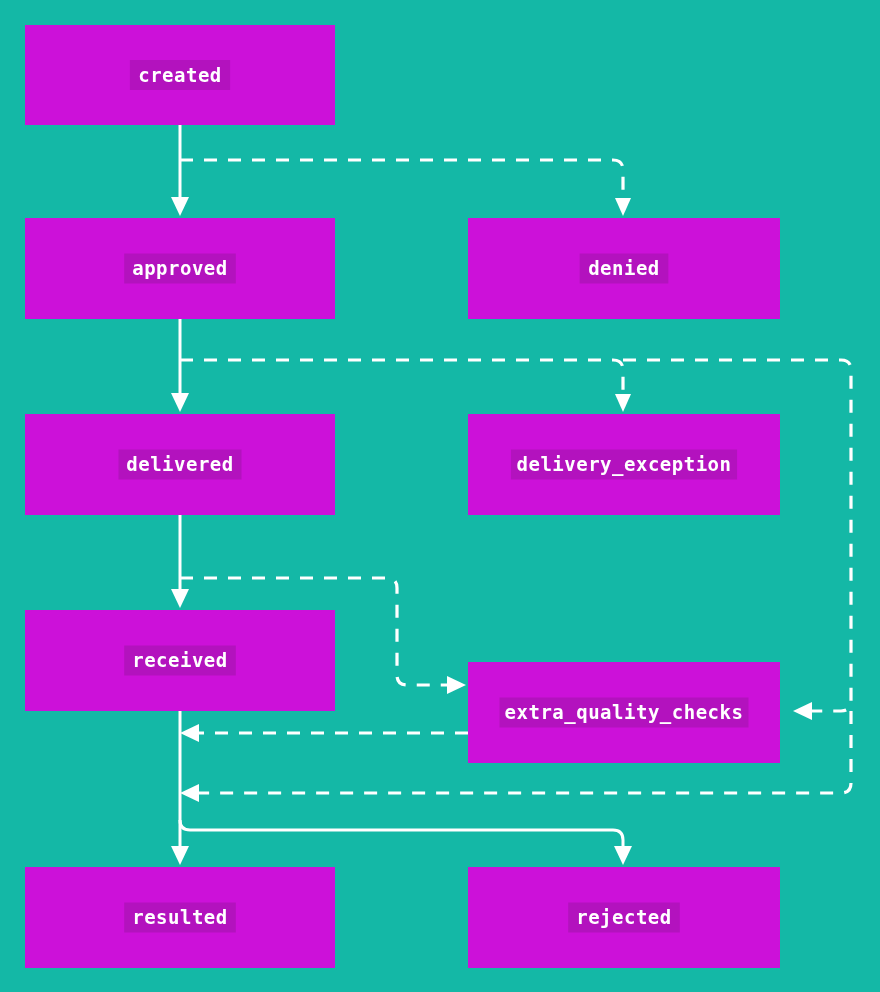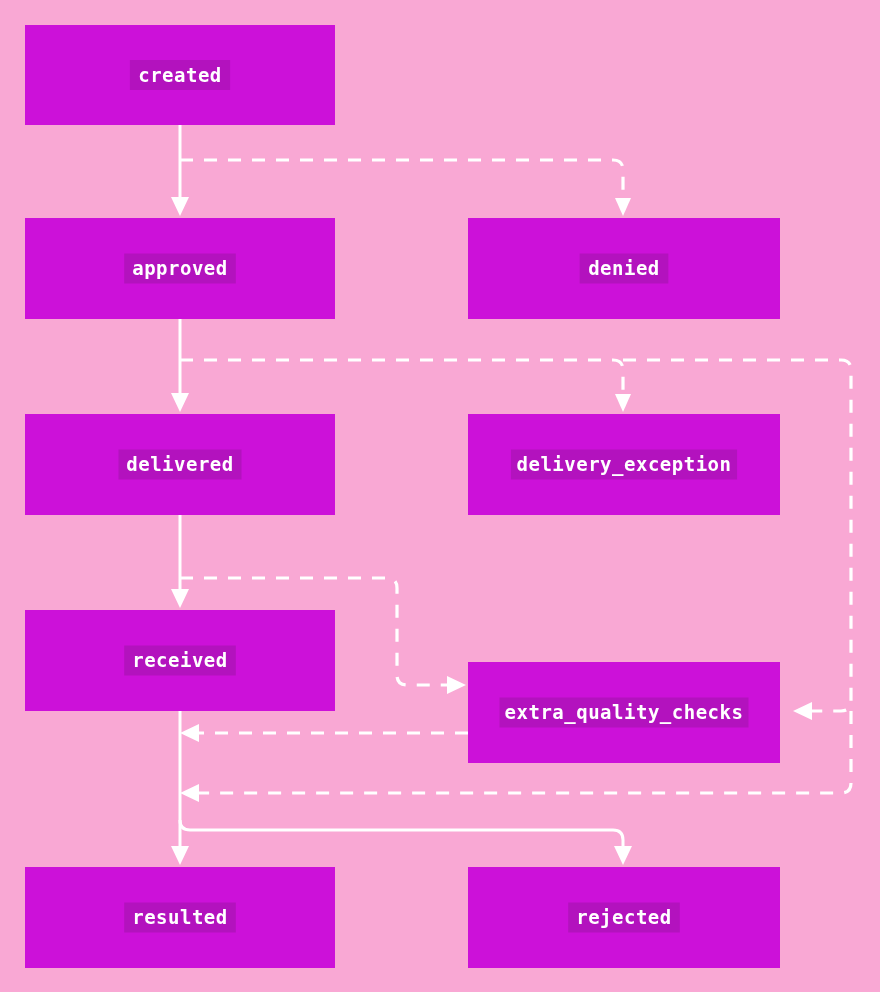--- a/index.html
+++ b/index.html
@@ -55,21 +55,21 @@
     stroke-linecap: butt;
     stroke-linejoin: round;
   }
   .arrow-head {
     
   }
 </style>
 </head>
 <body>
 
-<div id="diagram-root" style="background: #f9a8d4;">
+<div id="diagram-root" style="background: #14b8a6;">
   <svg id="state-diagram" viewBox="0 0 880 992">
 
     <g id="edges-layer">
 
       <g>
         <path class="edge-solid" d="M180,125 L180,203" stroke="#ffffff"></path>
         <polygon class="arrow-head" points="180,216 171,197 189,197" fill="#ffffff"></polygon>
       </g>
 
       <g>

